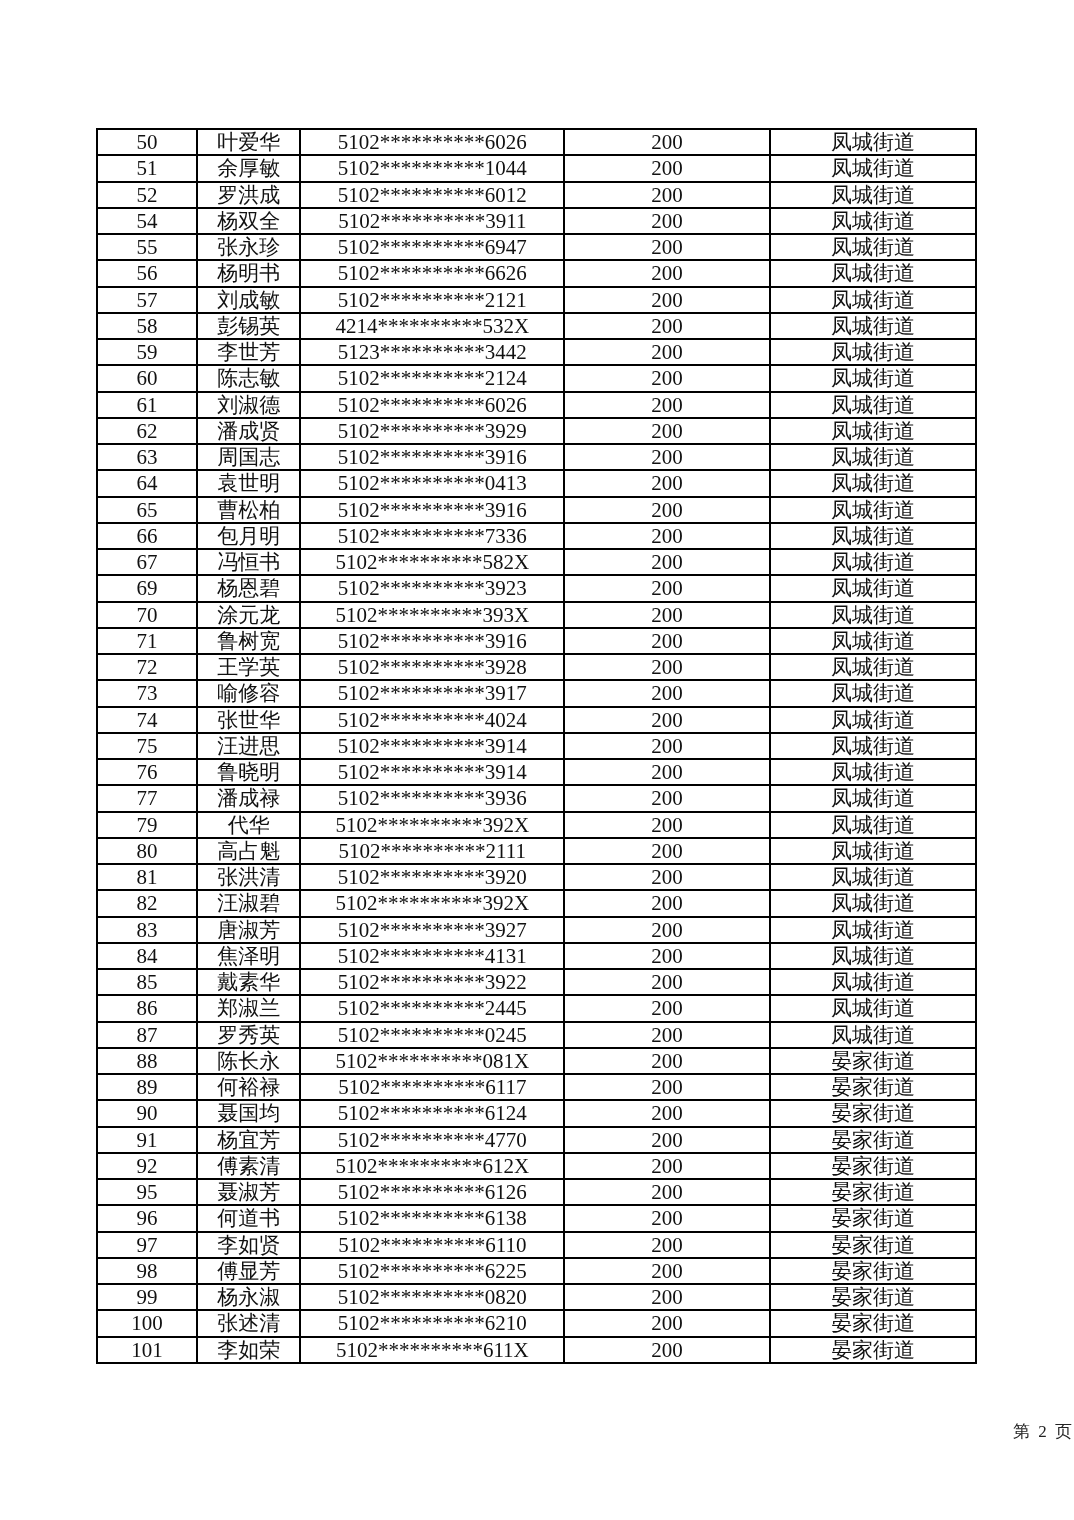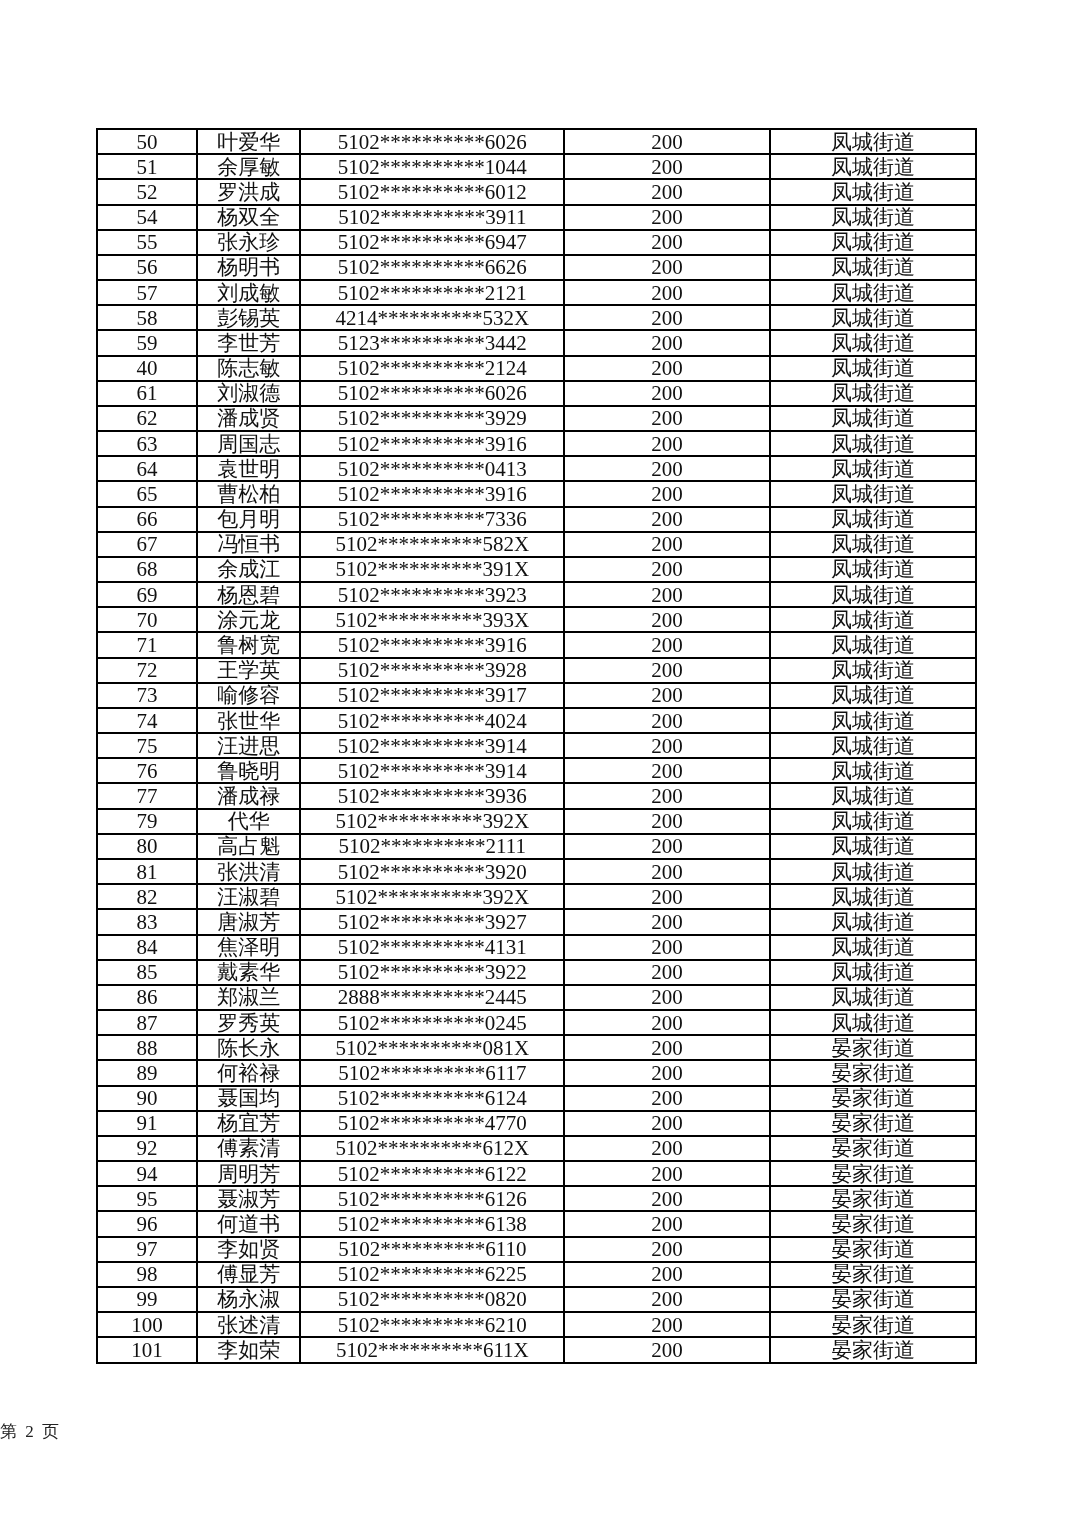--- a/index.html
+++ b/index.html
@@ -35,21 +35,21 @@
     font-size: 21px;
     line-height: 1.05;
     white-space: nowrap;
     overflow: hidden;
   }
   .page-footer {
     position: absolute;
     left: 0;
     top: 1420px;
     width: 1074px;
-    text-align: left;
+    text-align: right;
     font-size: 17px;
     color: #222222;
     letter-spacing: 2px;
   }
 </style>
 </head>
 <body>
 
 <div class="sheet">
 
@@ -119,21 +119,21 @@
           <td class="c-street">凤城街道</td>
         </tr>
         <tr>
           <td class="c-index">59</td>
           <td class="c-name">李世芳</td>
           <td class="c-id-number">5123**********3442</td>
           <td class="c-amount">200</td>
           <td class="c-street">凤城街道</td>
         </tr>
         <tr>
-          <td class="c-index">40</td>
+          <td class="c-index">60</td>
           <td class="c-name">陈志敏</td>
           <td class="c-id-number">5102**********2124</td>
           <td class="c-amount">200</td>
           <td class="c-street">凤城街道</td>
         </tr>
         <tr>
           <td class="c-index">61</td>
           <td class="c-name">刘淑德</td>
           <td class="c-id-number">5102**********6026</td>
           <td class="c-amount">200</td>
@@ -175,27 +175,20 @@
           <td class="c-street">凤城街道</td>
         </tr>
         <tr>
           <td class="c-index">67</td>
           <td class="c-name">冯恒书</td>
           <td class="c-id-number">5102**********582X</td>
           <td class="c-amount">200</td>
           <td class="c-street">凤城街道</td>
         </tr>
         <tr>
-          <td class="c-index">68</td>
-          <td class="c-name">余成江</td>
-          <td class="c-id-number">5102**********391X</td>
-          <td class="c-amount">200</td>
-          <td class="c-street">凤城街道</td>
-        </tr>
-        <tr>
           <td class="c-index">69</td>
           <td class="c-name">杨恩碧</td>
           <td class="c-id-number">5102**********3923</td>
           <td class="c-amount">200</td>
           <td class="c-street">凤城街道</td>
         </tr>
         <tr>
           <td class="c-index">70</td>
           <td class="c-name">涂元龙</td>
           <td class="c-id-number">5102**********393X</td>
@@ -296,21 +289,21 @@
         <tr>
           <td class="c-index">85</td>
           <td class="c-name">戴素华</td>
           <td class="c-id-number">5102**********3922</td>
           <td class="c-amount">200</td>
           <td class="c-street">凤城街道</td>
         </tr>
         <tr>
           <td class="c-index">86</td>
           <td class="c-name">郑淑兰</td>
-          <td class="c-id-number">2888**********2445</td>
+          <td class="c-id-number">5102**********2445</td>
           <td class="c-amount">200</td>
           <td class="c-street">凤城街道</td>
         </tr>
         <tr>
           <td class="c-index">87</td>
           <td class="c-name">罗秀英</td>
           <td class="c-id-number">5102**********0245</td>
           <td class="c-amount">200</td>
           <td class="c-street">凤城街道</td>
         </tr>
@@ -339,27 +332,20 @@
           <td class="c-index">91</td>
           <td class="c-name">杨宜芳</td>
           <td class="c-id-number">5102**********4770</td>
           <td class="c-amount">200</td>
           <td class="c-street">晏家街道</td>
         </tr>
         <tr>
           <td class="c-index">92</td>
           <td class="c-name">傅素清</td>
           <td class="c-id-number">5102**********612X</td>
-          <td class="c-amount">200</td>
-          <td class="c-street">晏家街道</td>
-        </tr>
-        <tr>
-          <td class="c-index">94</td>
-          <td class="c-name">周明芳</td>
-          <td class="c-id-number">5102**********6122</td>
           <td class="c-amount">200</td>
           <td class="c-street">晏家街道</td>
         </tr>
         <tr>
           <td class="c-index">95</td>
           <td class="c-name">聂淑芳</td>
           <td class="c-id-number">5102**********6126</td>
           <td class="c-amount">200</td>
           <td class="c-street">晏家街道</td>
         </tr>

